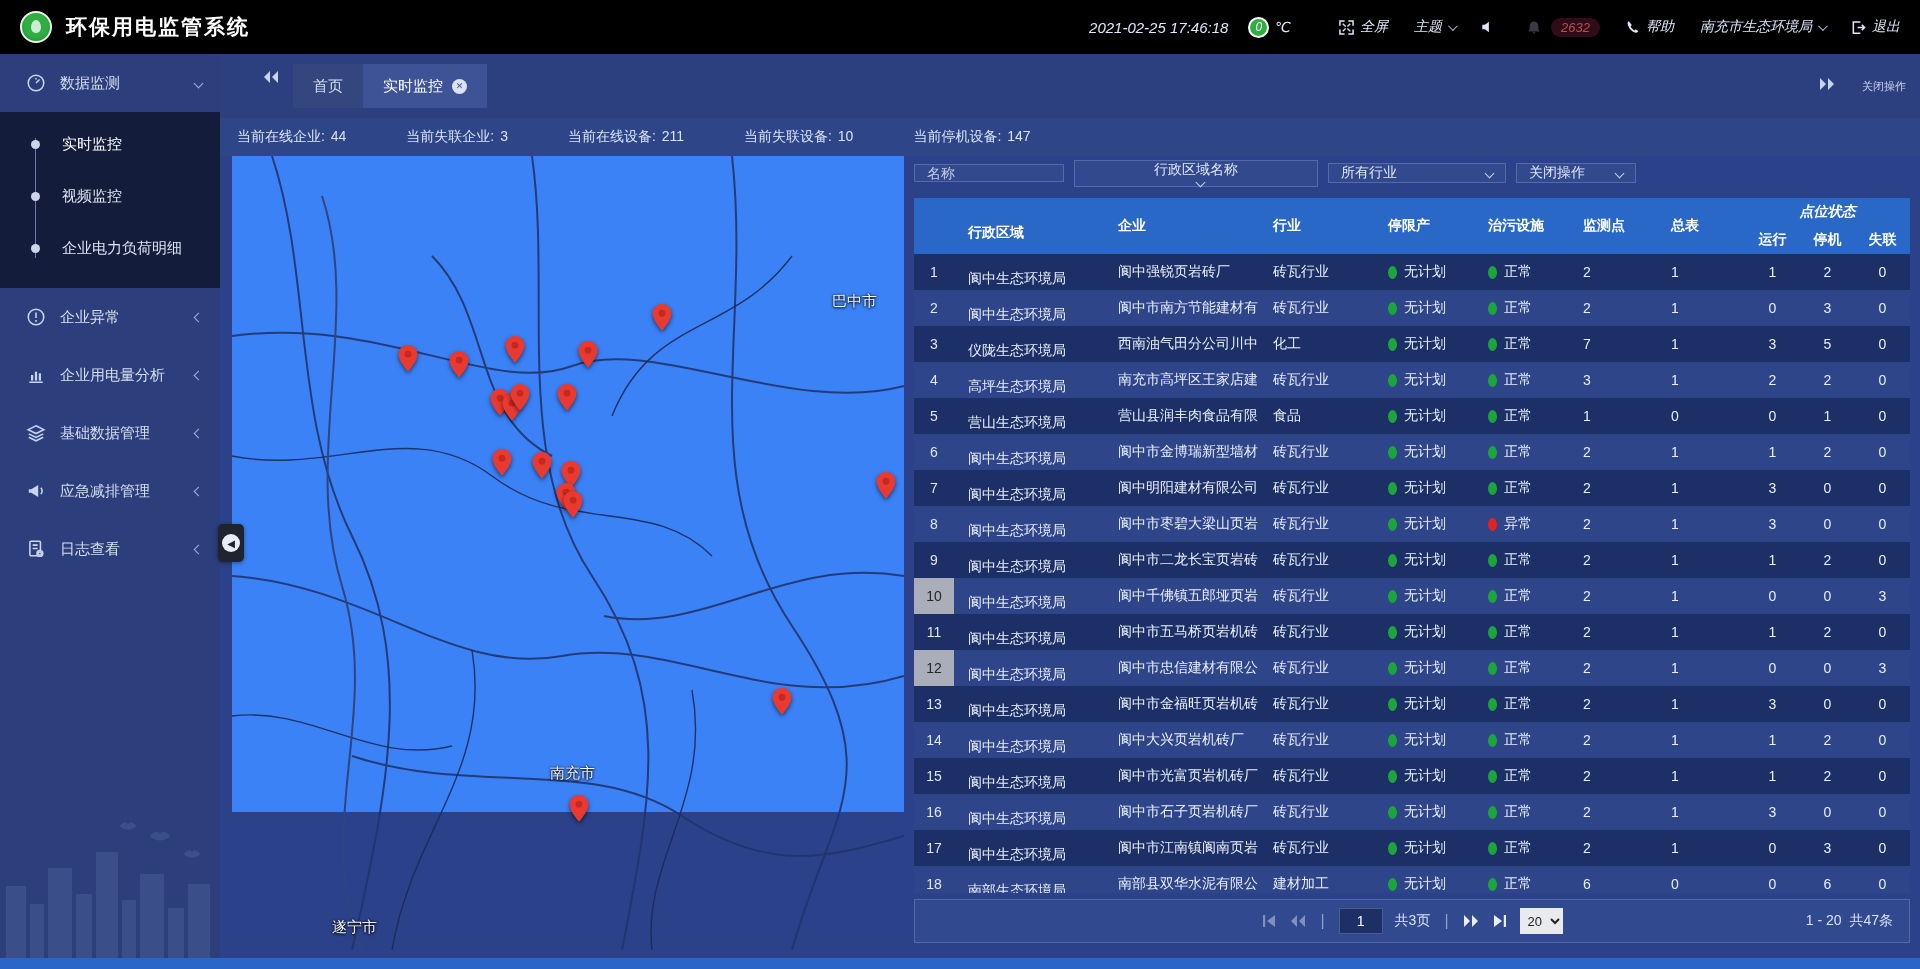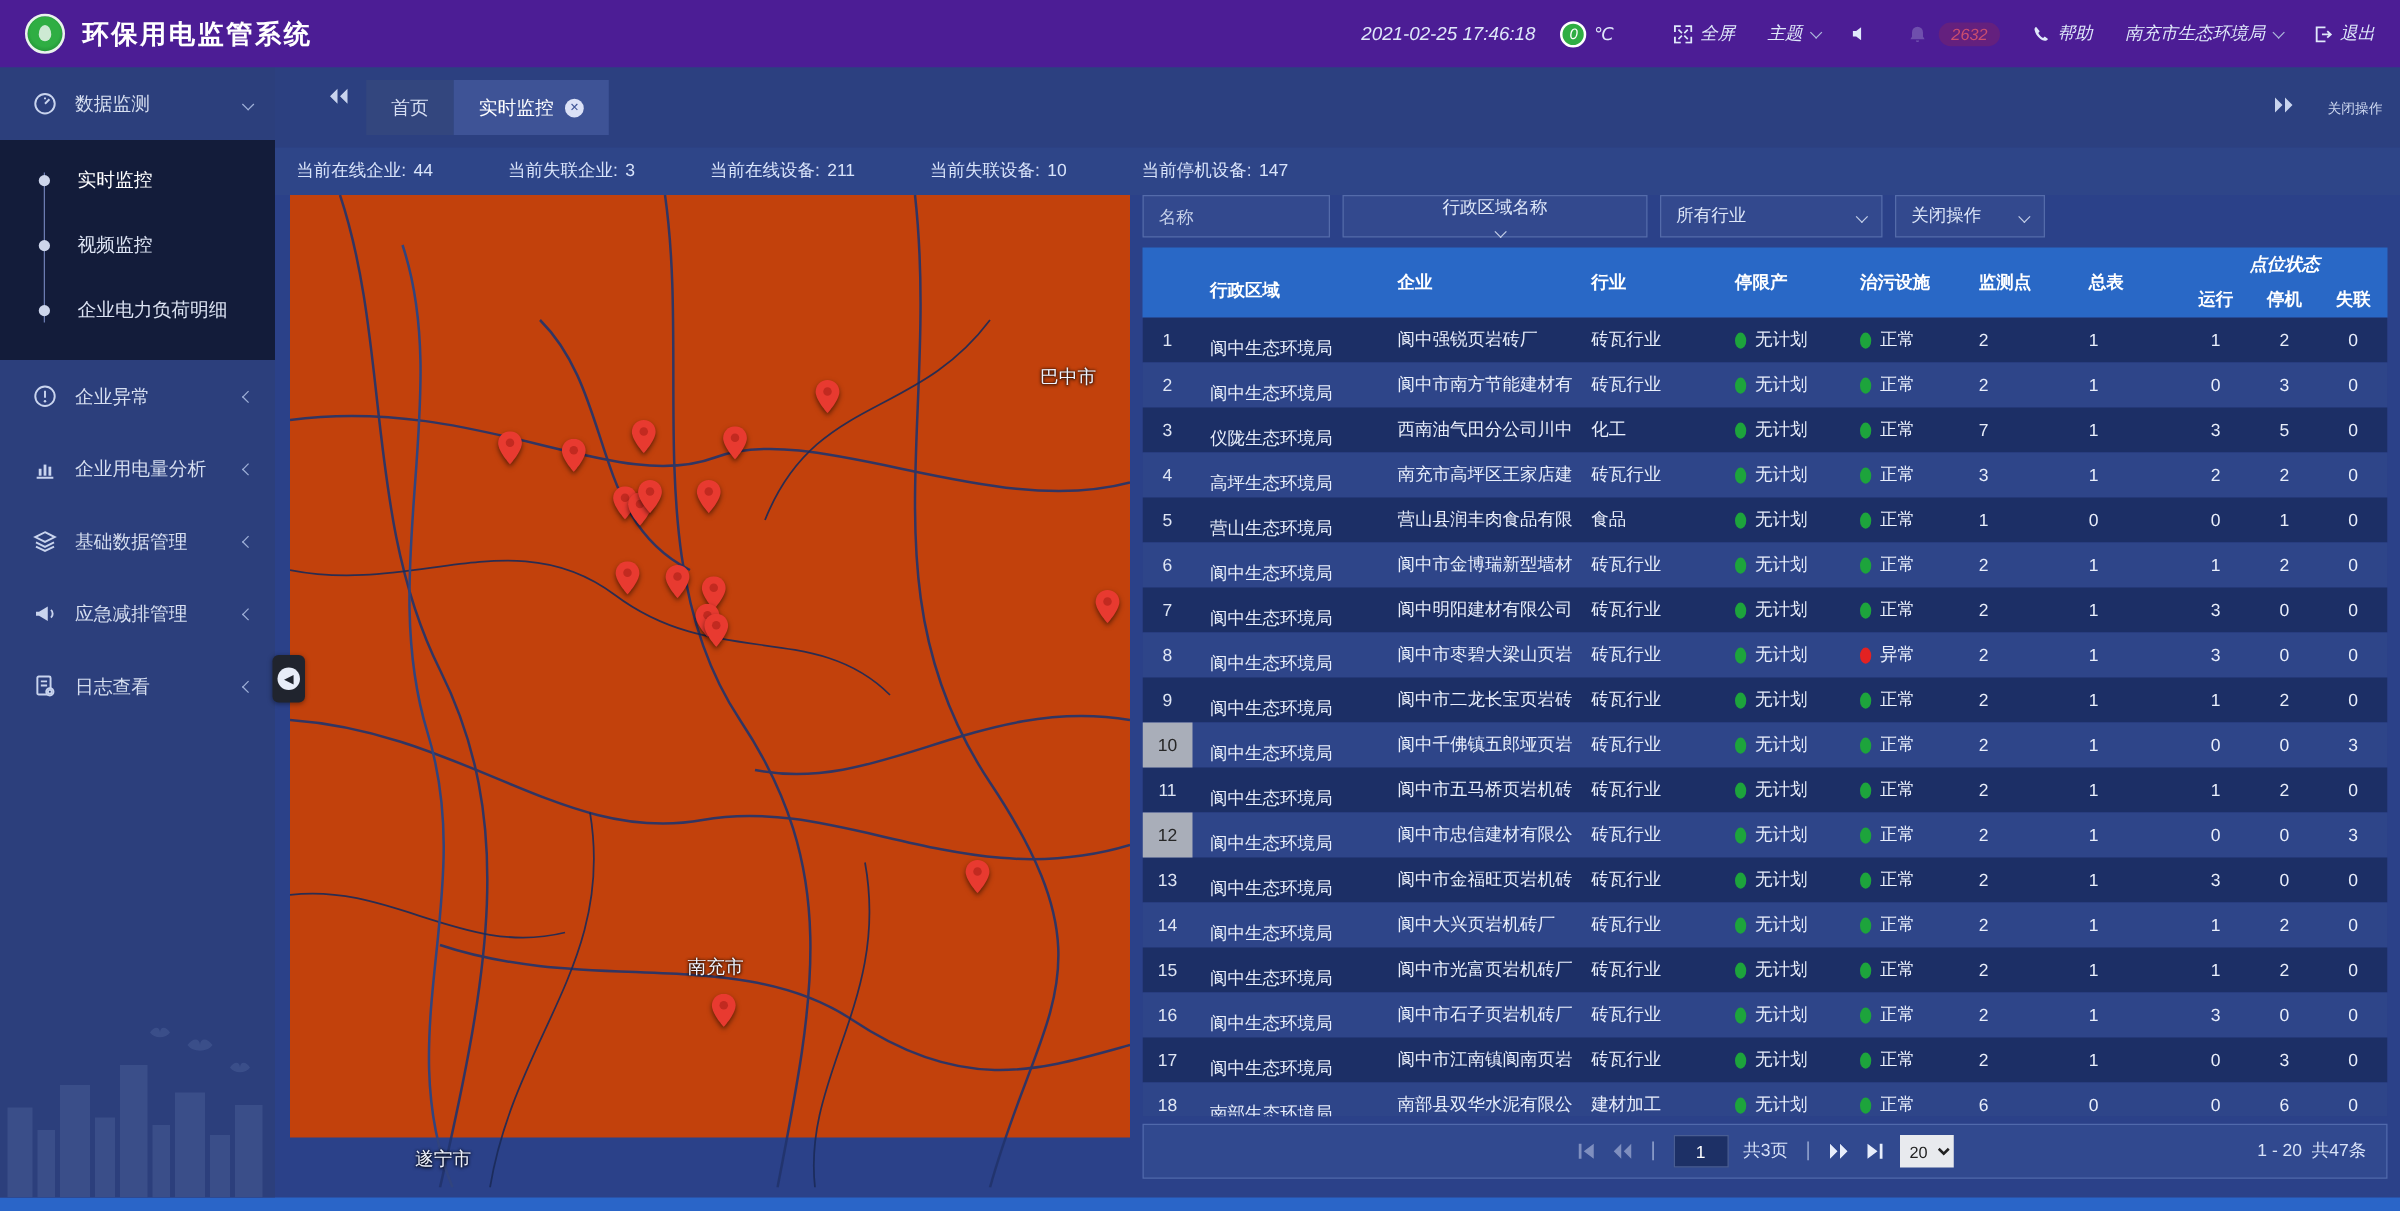--- a/index.html
+++ b/index.html
@@ -1,20 +1,20 @@
 <!DOCTYPE html>
 <html><head>
 <meta charset="utf-8">
 <style>
   * { margin:0; padding:0; box-sizing:border-box; }
   html,body { width:1920px; height:969px; overflow:hidden;
     font-family:"Liberation Sans","DejaVu Sans",sans-serif; background:#2b4189; }
 
   
-  .topbar { height:54px; background:#4c1d95; display:flex; align-items:center;
+  .topbar { height:54px; background:#000000; display:flex; align-items:center;
     padding:0 20px; color:#e6edfb; }
   .logo { width:32px; height:32px; border-radius:50%; background:radial-gradient(circle at 50% 45%, #2fae43 0 55%, #157a2a 100%);
     border:2px solid #e9f4ec; margin-right:14px; position:relative; flex:none; }
   .logo::after { content:""; position:absolute; left:9px; top:7px; width:10px; height:13px;
     background:#e9f4ec; border-radius:50% 50% 50% 50%/60% 60% 40% 40%; opacity:.85; }
   .app-title { font-size:21px; font-weight:bold; letter-spacing:2px; color:#ffffff; }
   .tb-right { margin-left:auto; display:flex; align-items:center; font-size:14px; color:#dfe8fa;font-style:italic; }
   .tb-item { display:flex; align-items:center; margin-left:26px; white-space:nowrap; }
   .tb-item svg { margin-right:6px; }
   .datetime { margin-left:0; font-size:15px; }
@@ -64,33 +64,33 @@
   .close-ops { color:#cdd7ef; font-size:11px; margin-left:26px; cursor:pointer; }
 
   .statsbar { height:38px; background:#2e4588; display:flex; align-items:center;
     padding-left:17px; font-size:14px; color:#d8e3fa; }
   .stat-item { margin-right:60px; white-space:nowrap; }
   .stat-value { margin-left:2px; }
 
   .main { flex:1; display:flex; padding:0 10px 0 12px; gap:10px; min-height:0; }
 
   
-  .map { width:672px; height:754px; background:#c2410c; position:relative; flex:none;text-align:center; }
+  .map { width:672px; height:656px; background:#3b82f6; position:relative; flex:none;text-align:center; }
   .map svg.roads { position:absolute; inset:0; }
   .city-label { position:absolute; color:#f0f4ff; font-size:15px; text-shadow:0 1px 3px #000, 0 0 2px #000; white-space:nowrap; }
   .pin { position:absolute; width:20px; height:27px; filter:drop-shadow(0 2px 2px rgba(0,0,0,.55)); cursor:pointer; }
   .map-collapse { position:absolute; left:-14px; top:368px; width:26px; height:38px;
     background:#20242e; border-radius:5px; display:flex; align-items:center; justify-content:center;
     cursor:pointer; z-index:5; box-shadow:0 1px 4px rgba(0,0,0,.4); }
   .map-collapse .cc { width:18px; height:18px; border-radius:50%; background:#e8edf8; color:#20242e;
     font-size:10px; display:flex; align-items:center; justify-content:center; }
 
   
   .right { flex:1; display:flex; flex-direction:column; min-width:0; }
-  .filters { display:flex; gap:10px; height:34px; margin-bottom:8px; }
+  .filters { display:flex; gap:10px; height:34px; margin-bottom:8px;align-items:center; }
   .f-box { background:#33498e; border:1px solid rgba(140,162,215,.38); color:#dde6f8;
     font-size:14px; display:flex; align-items:center; padding:0 12px; }
   .f-box.select { justify-content:space-between; cursor:pointer; }
   .f-name { width:150px; }
   .f-region { width:244px;flex-direction:column; }
   .f-industry { width:178px; }
   .f-status { width:120px; }
   .f-box input { background:transparent; border:none; outline:none; color:#dde6f8; font-size:14px; width:100%;
     font-family:inherit; }
   .f-box input::placeholder { color:#c4cfe8; opacity:1; }

